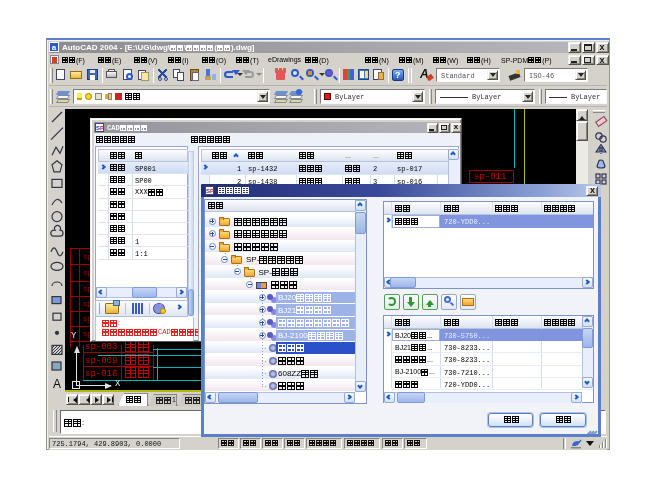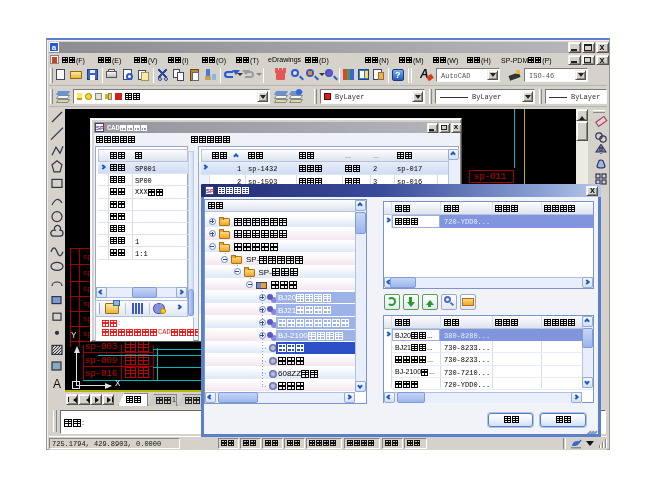--- a/index.html
+++ b/index.html
@@ -22,20 +22,34 @@
 .tri-r{width:4px;height:4px;border:solid #1c5ac8;border-width:0 2px 2px 0;transform:rotate(-45deg)}
 .tri-u{width:4px;height:4px;border:solid #1c5ac8;border-width:2px 0 0 2px;transform:rotate(45deg)}
 .tri-d{width:4px;height:4px;border:solid #1c5ac8;border-width:0 2px 2px 0;transform:rotate(45deg)}
 .kd{width:0;height:0;border:3px solid transparent}
 .fx{display:flex;align-items:center;white-space:nowrap}
 </style></head>
 <body>
 <div class="a" style="left:46px;top:38px;width:564px;height:412px;background:#d5d2cb;border:1px solid #9a978f;border-top:2px solid #5b7fd0;box-shadow:inset 1px 1px 0 #f2f0ec">
     <div class="a" style="left:2px;top:2px;width:558px;height:11px;background:linear-gradient(90deg,#8d8d91,#b9b9bd)"></div>
     <div class="a" style="left:2px;top:2px;width:10px;height:10px;background:#2a5ad0;border:1px solid #fff;color:#fff;font-size:8px;line-height:9px;text-align:center;font-weight:bold">a</div>
+    <div class="a fx" style="left:15px;top:3px;height:9px;color:#fff;font-weight:bold;font-size:8px">
+      <span>AutoCAD&nbsp;2004&nbsp;-&nbsp;[E:\UG\dwg\</span>
+      <i class="c c6"></i>
+      <i class="c c6"></i>
+      <span>\</span>
+      <i class="c c6"></i>
+      <i class="c c6"></i>
+      <i class="c c6"></i>
+      <i class="c c6"></i>
+      <span>(</span>
+      <i class="c c6"></i>
+      <i class="c c6"></i>
+      <span>).dwg]</span>
+    </div>
     <div class="a btn3" style="left:521px;top:2px;width:13px;height:11px"></div>
     <div class="a btn3" style="left:535px;top:2px;width:13px;height:11px"></div>
     <div class="a btn3" style="left:549px;top:2px;width:13px;height:11px"></div>
     <div class="a" style="left:524px;top:9px;width:6px;height:2px;background:#222"></div>
     <div class="a" style="left:537px;top:4px;width:8px;height:7px;border:1px solid #222;border-top:2px solid #222"></div>
     <div class="a" style="left:551px;top:3px;width:8px;height:8px;color:#111;font-size:9px;line-height:8px;font-weight:bold;text-align:center">x</div>
     <div class="a" style="left:2px;top:14px;width:558px;height:11px;background:#d5d2cb"></div>
     <div class="a" style="left:3px;top:15px;width:9px;height:9px;background:#fff;border:1px solid #888">
       <div class="a" style="left:1px;top:1px;width:5px;height:6px;background:#d04020"></div>
     </div>
@@ -203,21 +217,21 @@
       <div class="a" style="left:1px;top:1px;width:12px;height:12px;background:linear-gradient(#7ab0f0,#2858b8);border:1px solid #1a3a80;border-radius:2px"></div>
       <div class="a" style="left:4px;top:2px;color:#fff;font-weight:bold;font-size:9px;line-height:10px">?</div>
     </div>
     <div class="a" style="left:361px;top:28px;width:1px;height:15px;background:#9a9a9a;border-right:1px solid #fff"></div>
     <div class="a" style="left:364px;top:28px;width:1px;height:15px;background:#9a9a9a;border-right:1px solid #fff"></div>
     <div class="a" style="left:372px;top:28px;width:14px;height:14px">
       <div class="a" style="left:1px;top:0px;color:#111;font-weight:bold;font-size:12px;line-height:13px;font-style:italic">A</div>
       <div class="a" style="left:8px;top:7px;width:6px;height:5px;background:#d04020;transform:rotate(-35deg)"></div>
     </div>
     <div class="a" style="left:389px;top:28px;width:64px;height:14px;background:#fff;border:1px solid;border-color:#7a7a7a #f8f8f8 #f8f8f8 #7a7a7a">
-      <div class="a m7" style="left:4px;top:3px;color:#555">AutoCAD</div>
+      <div class="a m7" style="left:4px;top:3px;color:#555">Standard</div>
       <div class="a btn3" style="right:1px;top:1px;width:11px;height:10px"></div>
       <div class="a kd" style="right:3px;top:4px;border-top:4px solid #222;border-left:3px solid transparent;border-right:3px solid transparent"></div>
     </div>
     <div class="a" style="left:461px;top:28px;width:14px;height:14px">
       <div class="a" style="left:1px;top:6px;width:11px;height:5px;background:#333;transform:rotate(-20deg)"></div>
       <div class="a" style="left:8px;top:2px;width:4px;height:4px;background:#e8b73c"></div>
     </div>
     <div class="a" style="left:477px;top:28px;width:64px;height:14px;background:#fff;border:1px solid;border-color:#7a7a7a #f8f8f8 #f8f8f8 #7a7a7a">
       <div class="a m7" style="left:4px;top:3px;color:#555">ISO-46</div>
       <div class="a btn3" style="right:1px;top:1px;width:11px;height:10px"></div>
@@ -545,21 +559,21 @@
     <div class="a" style="left:346px;top:43px;width:1px;height:25px;background:#d4dcea"></div>
     <div class="a" style="left:110px;top:43px;width:248px;height:12.5px;background:linear-gradient(#e6edfa,#cfdcf4);border-bottom:1px solid #dde4f0"></div>
     <div class="a tri-r" style="left:112px;top:46px"></div>
     <div class="a m7" style="left:146px;top:46px;color:#000">1</div>
     <div class="a m7" style="left:157px;top:46px;color:#000">sp-1432</div>
     <div class="a" style="left:208px;top:46px;color:#000"><i class="c"></i><i class="c"></i><i class="c"></i></div>
     <div class="a" style="left:254px;top:46px;color:#000"><i class="c"></i><i class="c"></i></div>
     <div class="a m7" style="left:282px;top:46px;color:#000">2</div>
     <div class="a m7" style="left:306px;top:46px;color:#000">sp-017</div>
     <div class="a m7" style="left:146px;top:59px;color:#000">2</div>
-    <div class="a m7" style="left:157px;top:59px;color:#000">sp-1593</div>
+    <div class="a m7" style="left:157px;top:59px;color:#000">sp-1438</div>
     <div class="a" style="left:208px;top:59px;color:#000"><i class="c"></i><i class="c"></i><i class="c"></i></div>
     <div class="a" style="left:254px;top:59px;color:#000"><i class="c"></i><i class="c"></i></div>
     <div class="a m7" style="left:282px;top:59px;color:#000">3</div>
     <div class="a m7" style="left:306px;top:59px;color:#000">sp-016</div>
     <div class="a" style="left:357px;top:30px;width:11px;height:36px;background:#e8eefb;border-left:1px solid #b0c0e0"></div>
     <div class="a xpb" style="left:357px;top:30px;width:11px;height:11px"></div>
     <div class="a tri-u" style="left:360px;top:33px"></div>
   </div>
 <div class="a" style="left:201px;top:184px;width:400px;height:253px;border-left:3px solid #5a80cc;border-right:3px solid #5a80cc;border-bottom:3px solid #5a80cc;background:#f1f3f8;z-index:20">
     <div class="a" style="left:-3px;top:0px;width:400px;height:13px;background:linear-gradient(90deg,#232d74,#3a4a9a 45%,#8aa0d4 85%,#b8c8ec);border-radius:2px 2px 0 0"></div>
@@ -795,21 +809,21 @@
     <div class="a" style="left:337px;top:132px;width:1px;height:72px;background:#d4dcea"></div>
     <div class="a" style="left:188px;top:145.0px;width:201px;height:12.2px;background:#8095dd"></div>
     <div class="a" style="left:188px;top:145.0px;width:48px;height:12.2px;background:#fff;border:1px solid #9ab0d8"></div>
     <div class="a tri-r" style="left:182px;top:148.0px"></div>
     <div class="a fx" style="left:191px;top:147.5px;height:8px;color:#000;max-width:47px;overflow:hidden">
       <span class="t7">BJ20</span>
       <i class="c"></i>
       <i class="c"></i>
       <span class="t7">...</span>
     </div>
-    <div class="a m7" style="left:240px;top:148.0px;color:#e8eeff">380-8280...</div>
+    <div class="a m7" style="left:240px;top:148.0px;color:#e8eeff">730-5750...</div>
     <div class="a" style="left:188px;top:157.2px;width:201px;height:12.2px;border-bottom:1px solid #e6ecf8"></div>
     <div class="a fx" style="left:191px;top:159.7px;height:8px;color:#000;max-width:47px;overflow:hidden">
       <span class="t7">BJ21</span>
       <i class="c"></i>
       <i class="c"></i>
       <span class="t7">...</span>
     </div>
     <div class="a m7" style="left:240px;top:160.2px;color:#000">730-8233...</div>
     <div class="a" style="left:188px;top:169.4px;width:201px;height:12.2px;border-bottom:1px solid #e6ecf8"></div>
     <div class="a fx" style="left:191px;top:171.9px;height:8px;color:#000;max-width:47px;overflow:hidden">

